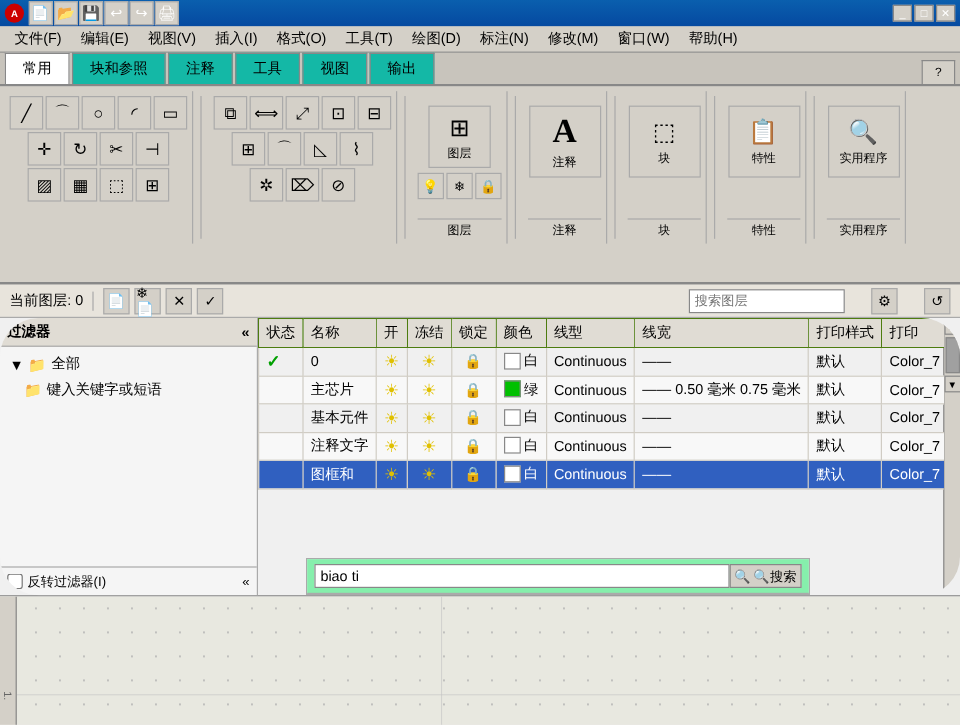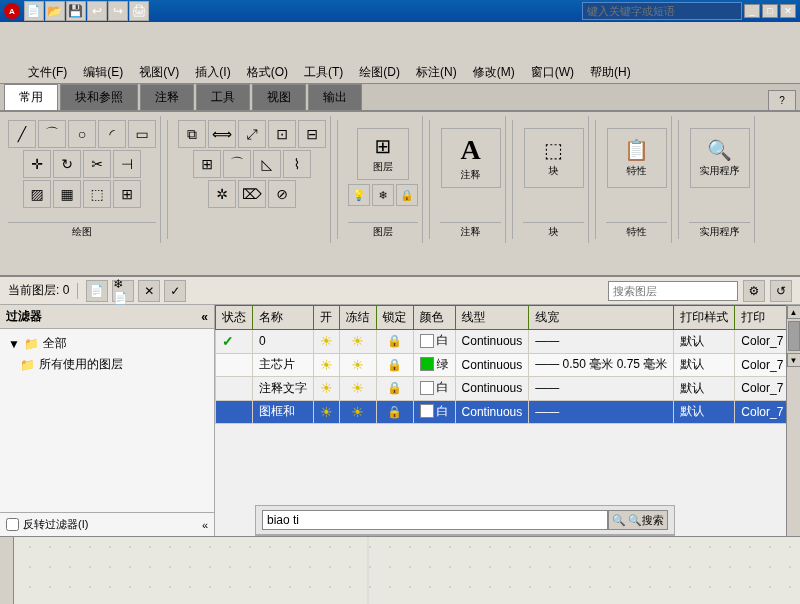--- a/index.html
+++ b/index.html
@@ -7,64 +7,64 @@
     
     
     .title-bar { height: 22px; background: linear-gradient(to bottom, #0a5fae, #0549a0); display: flex; align-items: center; justify-content: space-between; padding: 0 4px; color: white; font-size: 11px; }
     .title-bar-left { display: flex; align-items: center; gap: 4px; }
     .title-bar-right { display: flex; align-items: center; gap: 2px; }
     .title-logo { width: 16px; height: 16px; background: #c00; border-radius: 50%; display: flex; align-items: center; justify-content: center; font-size: 8px; font-weight: bold; color: white; }
     .window-controls { display: flex; gap: 2px; }
     .win-btn { width: 16px; height: 14px; background: #d4d0c8; border: 1px solid #888; display: flex; align-items: center; justify-content: center; font-size: 9px; cursor: pointer; }
 
     
-    .menu-bar { height: 22px; background: #d4d0c8; display: flex; align-items: center; padding: 0 20px; border-bottom: 1px solid #888; margin-top: 40px; }
+    .menu-bar { height: 22px; background: #d4d0c8; display: flex; align-items: center; padding: 0 4px; border-bottom: 1px solid #888; }
     .menu-item { padding: 2px 8px; font-size: 12px; cursor: pointer; }
     .search-box { width: 160px; height: 18px; border: 1px solid #888; background: white; padding: 0 4px; font-size: 11px; }
 
     
     .tab-bar { height: 28px; background: #c8c4bc; display: flex; align-items: flex-end; padding: 0 4px; border-bottom: 2px solid #888; }
-    .tab { padding: 4px 14px; background: #737373; border: 1px solid #888; border-bottom: none; cursor: pointer; font-size: 12px; margin-right: 2px; }
+    .tab { padding: 4px 14px; background: #14b8a6; border: 1px solid #888; border-bottom: none; cursor: pointer; font-size: 12px; margin-right: 2px; }
     .tab.active { background: #ffffff; }
     .tab-extra { width: 28px; height: 20px; background: #d4d0c8; border: 1px solid #888; border-bottom: none; display: flex; align-items: center; justify-content: center; cursor: pointer; font-size: 10px; }
 
     
     .ribbon { height: 165px; background: #d4d0c8; border-bottom: 2px solid #888; position: relative; }
     .ribbon-toolbar { display: flex; height: 143px; }
     .tool-section { border-right: 1px solid #aaa; padding: 4px; display: flex; flex-direction: column; align-items: center; }
     .tool-section-label { font-size: 10px; margin-top: auto; padding-top: 2px; text-align: center; border-top: 1px solid #aaa; width: 100%; }
     .tool-row { display: flex; gap: 2px; margin-bottom: 2px; }
     .tool-btn { width: 28px; height: 28px; background: #d4d0c8; border: 1px solid #aaa; display: flex; align-items: center; justify-content: center; cursor: pointer; font-size: 14px; }
     .tool-btn-lg { width: 56px; height: 56px; background: #d4d0c8; border: 1px solid #aaa; display: flex; flex-direction: column; align-items: center; justify-content: center; cursor: pointer; font-size: 24px; gap: 2px; }
     .tool-btn-lg span { font-size: 10px; }
     .tool-btn-sm { width: 22px; height: 22px; background: #d4d0c8; border: 1px solid #aaa; display: flex; align-items: center; justify-content: center; cursor: pointer; font-size: 11px; }
 
     
     .layer-area { height: 260px; background: #f0f0f0; border-bottom: 1px solid #888; display: flex; flex-direction: column; }
     .layer-toolbar { height: 28px; background: #e8e4dc; display: flex; align-items: center; padding: 0 8px; gap: 4px; border-bottom: 1px solid #aaa; justify-content: space-between; }
     .layer-toolbar-left { display: flex; align-items: center; gap: 4px; }
-    .layer-toolbar-right { display: flex; align-items: center; gap: 5px; }
+    .layer-toolbar-right { display: flex; align-items: center; gap: 22px; }
     .layer-search { width: 130px; height: 20px; border: 1px solid #888; padding: 0 4px; font-size: 11px; }
-    .layer-main { display: flex; flex: 1; overflow: hidden; }
+    .layer-main { display: flex; flex: 1; overflow: hidden; border-radius: 32px; }
     .layer-sidebar { width: 215px; background: #f5f5f5; border-right: 1px solid #aaa; display: flex; flex-direction: column; }
     .layer-sidebar-header { height: 24px; display: flex; align-items: center; justify-content: space-between; padding: 0 6px; background: #e0dcd4; border-bottom: 1px solid #aaa; font-size: 12px; font-weight: bold; }
     .layer-tree { flex: 1; padding: 4px; }
     .tree-item { display: flex; align-items: center; gap: 4px; padding: 2px 4px; cursor: pointer; font-size: 12px; }
     .tree-folder { margin-left: 12px; }
     .sidebar-footer { height: 24px; display: flex; align-items: center; padding: 0 6px; border-top: 1px solid #aaa; font-size: 11px; }
     
     
     .layer-table-area { flex: 1; display: flex; flex-direction: column; overflow: hidden; }
     table { width: 100%; border-collapse: collapse; font-size: 12px; }
     th { background: #e0dcd4; padding: 3px 6px; border: 1px solid #4d7c0f; text-align: left; font-weight: normal; white-space: nowrap; position: sticky; top: 0; }
     td { padding: 2px 6px; border: 1px solid #d0ccc4; white-space: nowrap; }
     tr:nth-child(even) { background: #f8f8f8; }
     tr.selected-row { background: #3060c0 !important; color: white; }
     tr.selected-row td { color: white; }
-    .search-input-row { display: flex; align-items: center; padding: 4px 6px; background: #e5e5e5; border-bottom: 1px solid #aaa; }
+    .search-input-row { display: flex; align-items: center; padding: 4px 6px; background: #86efac; border-bottom: 1px solid #aaa; }
     .search-field { flex: 1; height: 20px; border: 1px solid #888; padding: 0 4px; font-size: 12px; }
     .search-btn { width: 60px; height: 20px; background: #d4d0c8; border: 1px solid #888; font-size: 11px; cursor: pointer; display: flex; align-items: center; justify-content: center; gap: 2px; }
     .autocomplete-list { padding: 4px 6px; font-size: 12px; background: white; }
     
     
     .layer-footer { height: 22px; background: #e8e4dc; border-top: 1px solid #aaa; display: flex; align-items: center; padding: 0 8px; font-size: 12px; }
     
     
     .canvas-area { height: 165px; background: #f8f8f8; border-bottom: 1px solid #888; position: relative; overflow: hidden; }
     .canvas-bg { width: 100%; height: 100%; background: #f0f0f0; display: flex; align-items: center; justify-content: center; }
@@ -89,21 +89,20 @@
     <div class="small-toolbar">
       <div class="small-btn">📄</div>
       <div class="small-btn">📂</div>
       <div class="small-btn">💾</div>
       <div class="small-btn">↩</div>
       <div class="small-btn">↪</div>
       <div class="small-btn">🖨</div>
     </div>
   </div>
   <div class="title-bar-right">
-    <input class="search-box" style="background: rgb(26, 74, 138); color: white; border: 1px solid rgb(85, 136, 204);" placeholder="键入关键字或短语">
     <div class="window-controls">
       <div class="win-btn">_</div>
       <div class="win-btn">□</div>
       <div class="win-btn">✕</div>
     </div>
   </div>
 </div>
 
 <div class="menu-bar">
   <div class="menu-item">文件(F)</div>
@@ -147,21 +146,20 @@
         <div class="tool-btn" title="旋转">↻</div>
         <div class="tool-btn" title="修剪">✂</div>
         <div class="tool-btn" title="延伸">⊣</div>
       </div>
       <div class="tool-row">
         <div class="tool-btn" title="图案填充">▨</div>
         <div class="tool-btn" title="渐变">▦</div>
         <div class="tool-btn" title="面域">⬚</div>
         <div class="tool-btn" title="表格">⊞</div>
       </div>
-      <div class="tool-section-label">绘图</div>
     </div>
 
     <div style="width:1px;background:#aaa;margin:4px 0;"></div>
 
     <div class="tool-section" style="min-width:130px;">
       <div class="tool-row">
         <div class="tool-btn">⧉</div>
         <div class="tool-btn">⟺</div>
         <div class="tool-btn">⤢</div>
         <div class="tool-btn">⊡</div>
@@ -266,21 +264,21 @@
       </div>
       <div class="layer-tree">
         <div class="tree-item">
           <span>▼</span>
           <span>📁</span>
           <span>全部</span>
         </div>
         <div class="tree-folder">
           <div class="tree-item">
             <span>📁</span>
-            <span>所有使用的图层</span>
+            <span>键入关键字或短语</span>
           </div>
         </div>
       </div>
       <div class="sidebar-footer">
         <input type="checkbox" style="">
         <span style="margin-left:4px;">反转过滤器(I)</span>
         <span style="margin-left:auto; cursor:pointer;">«</span>
       </div>
     </div>
 
@@ -335,54 +333,72 @@
       </span>
     </td>
     <td>Continuous</td>
     <td>—— 0.50 毫米 0.75 毫米</td>
     <td>默认</td>
     <td>Color_7</td>
 
   </tr>
                 <tr>
     <td style="color:transparent; font-size:14px; font-weight:bold;"></td>
-    <td>注释文字</td>
+    <td>基本元件</td>
     <td style="text-align:center;"><span style="color:#e0c000; font-size:14px;">☀</span></td>
     <td style="text-align:center;"><span style="color:#e0c000; font-size:14px;">☀</span></td>
     <td style="text-align:center;"><span style="font-size:12px;">🔒</span></td>
     <td style="text-align:center;">
       <span style="display:inline-flex;align-items:center;gap:3px;">
         <span style="display:inline-block;width:14px;height:14px;background:#ffffff;border:1px solid #888;"></span>
         <span>白</span>
       </span>
     </td>
     <td>Continuous</td>
     <td>—— </td>
     <td>默认</td>
     <td>Color_7</td>
 
   </tr>
-                <tr class="selected-row">
+                <tr>
     <td style="color:transparent; font-size:14px; font-weight:bold;"></td>
-    <td>图框和</td>
+    <td>注释文字</td>
     <td style="text-align:center;"><span style="color:#e0c000; font-size:14px;">☀</span></td>
     <td style="text-align:center;"><span style="color:#e0c000; font-size:14px;">☀</span></td>
     <td style="text-align:center;"><span style="font-size:12px;">🔒</span></td>
     <td style="text-align:center;">
       <span style="display:inline-flex;align-items:center;gap:3px;">
         <span style="display:inline-block;width:14px;height:14px;background:#ffffff;border:1px solid #888;"></span>
         <span>白</span>
       </span>
     </td>
     <td>Continuous</td>
     <td>—— </td>
     <td>默认</td>
     <td>Color_7</td>
 
   </tr>
+                <tr class="selected-row">
+    <td style="color:transparent; font-size:14px; font-weight:bold;"></td>
+    <td>图框和</td>
+    <td style="text-align:center;"><span style="color:#e0c000; font-size:14px;">☀</span></td>
+    <td style="text-align:center;"><span style="color:#e0c000; font-size:14px;">☀</span></td>
+    <td style="text-align:center;"><span style="font-size:12px;">🔒</span></td>
+    <td style="text-align:center;">
+      <span style="display:inline-flex;align-items:center;gap:3px;">
+        <span style="display:inline-block;width:14px;height:14px;background:#ffffff;border:1px solid #888;"></span>
+        <span>白</span>
+      </span>
+    </td>
+    <td>Continuous</td>
+    <td>—— </td>
+    <td>默认</td>
+    <td>Color_7</td>
+
+  </tr>
               </tbody>
           </table>
         </div>
         <div class="scroll-y">
           <div class="scroll-btn">▲</div>
           <div class="scroll-thumb"></div>
           <div class="scroll-btn">▼</div>
         </div>
       </div>
 

